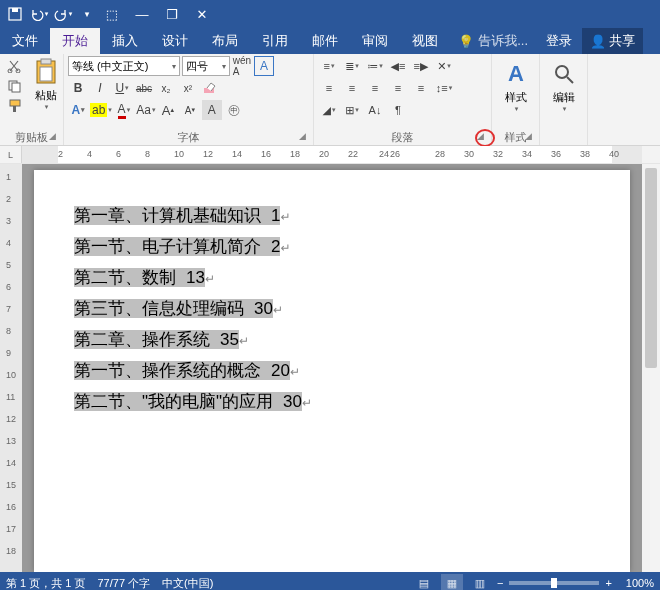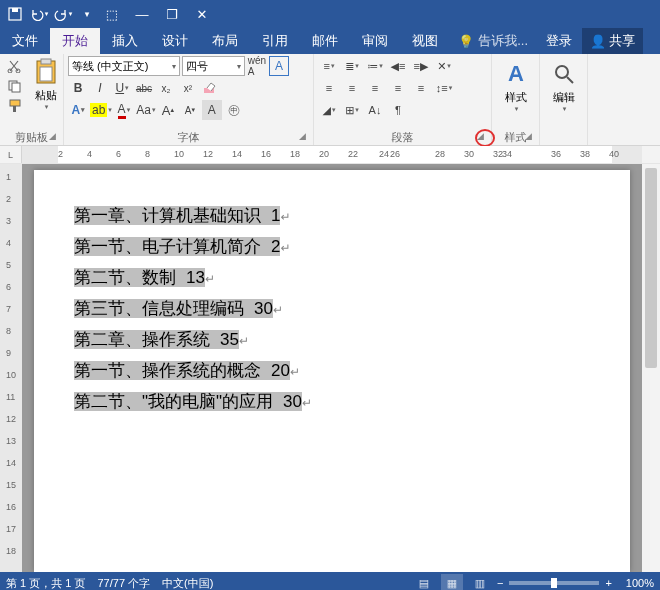--- a/index.html
+++ b/index.html
@@ -175,21 +175,21 @@
   </div>
 
   <div class="group" style="width:250px">
     <div class="group-content">
       <div class="font-grid" style="width:100%">
         <div class="font-row">
           <div class="combo" style="width:112px">
               <span>等线 (中文正文)</span>
               <span class="combo-arrow">▾</span>
             </div>
-          <div class="combo" style="width:63px">
+          <div class="combo" style="width:48px">
               <span>四号</span>
               <span class="combo-arrow">▾</span>
             </div>
           <div class="fbtn" style="font-size:10px">wén<br>A</div>
           <div class="fbtn" style="border:1px solid #3a76c4;color:#3a76c4">A</div>
         </div>
         <div class="font-row">
           <div class="fbtn" style="font-weight:bold">B</div>
           <div class="fbtn" style="font-style:italic">I</div>
           <div class="fbtn">
@@ -302,21 +302,21 @@
       <span class="tick" style="left: 210px;">14</span>
       <span class="tick" style="left: 239px;">16</span>
       <span class="tick" style="left: 268px;">18</span>
       <span class="tick" style="left: 297px;">20</span>
       <span class="tick" style="left: 326px;">22</span>
       <span class="tick" style="left: 357px;">24</span>
       <span class="tick" style="left: 368px;">26</span>
       <span class="tick" style="left: 413px;">28</span>
       <span class="tick" style="left: 442px;">30</span>
       <span class="tick" style="left: 471px;">32</span>
-      <span class="tick" style="left: 480px;">34</span>
+      <span class="tick" style="left: 500px;">34</span>
       <span class="tick" style="left: 529px;">36</span>
       <span class="tick" style="left: 558px;">38</span>
       <span class="tick" style="left: 587px;">40</span>
     </div>
   <div class="scroll-top"></div>
 </div>
 
 <div class="doc-area">
   <div class="v-ruler" id="vruler">
       <span class="vt" style="top: 8px;">1</span>

